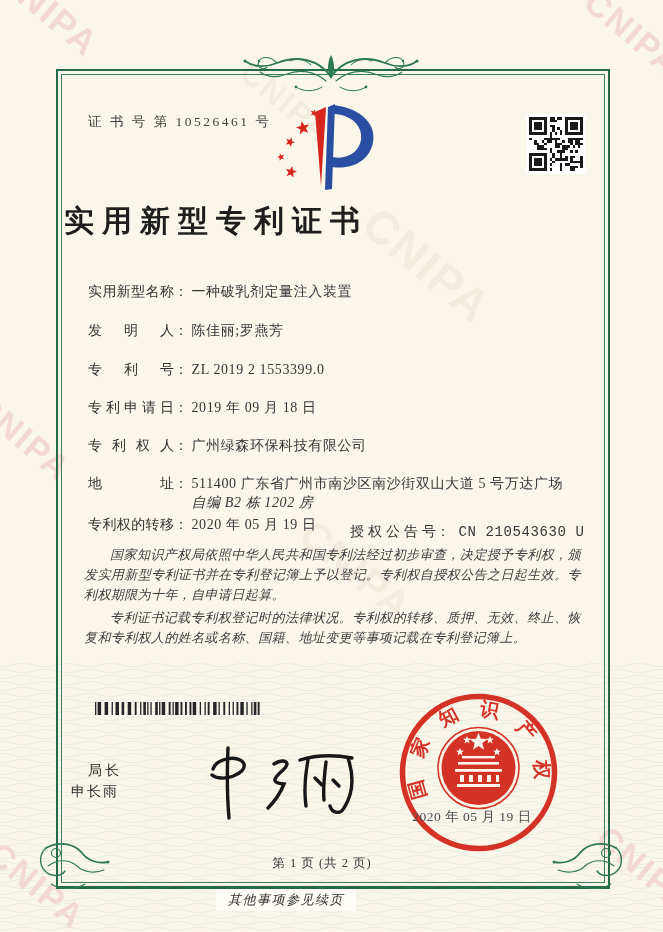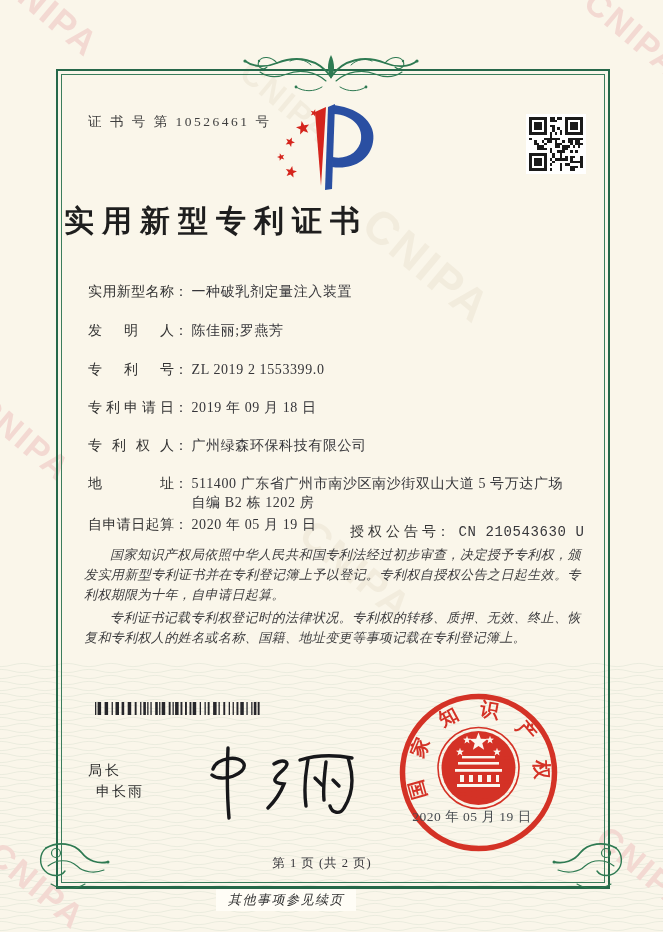--- a/index.html
+++ b/index.html
@@ -20,27 +20,27 @@
   
   #cert-no{left:88px;top:113px;font-size:13.5px;letter-spacing:2.5px;color:#3f3f3f;}
   #title{left:56px;top:201px;width:550px;text-align:left;font-size:30px;font-weight:700;
          letter-spacing:8px;text-indent:8px;color:#1e1e1e;}
   .field-row{position:absolute;left:88px;width:500px;font-size:14px;color:#36363a;line-height:19px;}
   .flabel{display:inline-block;width:86px;text-align:justify;text-align-last:justify;
           vertical-align:top;color:#333;}
   .fcolon{display:inline-block;vertical-align:top;}
   .fvalue{display:inline-block;vertical-align:top;letter-spacing:0.6px;}
   .addrbox{width:395px;}
-  .addr2{display:block;}
+  .addr2{display:block;font-style:italic;}
   .pair2{position:absolute;left:262px;top:8px;white-space:nowrap;font-family:Liberation Mono, monospace;}
   #body-text{left:84px;top:545px;width:497px;font-size:13px;color:#3c3c3e;z-index:3;}
   #body-text p{margin:0 0 3px 0;text-indent:2em;line-height:20px;font-style:italic;
                letter-spacing:0.4px;text-align:justify;}
   #issuer-title{left:88px;top:762px;font-size:14px;letter-spacing:3px;color:#2e2e2e;}
-  #issuer-name{left:96px;top:783px;font-size:14px;letter-spacing:2px;color:#2e2e2e;}
+  #issuer-name{left:71px;top:783px;font-size:14px;letter-spacing:2px;color:#2e2e2e;}
   #page-info{left:47px;top:855px;width:550px;text-align:center;font-size:12.5px;
              letter-spacing:1px;color:#35353a;}
   #footer-note{left:0;top:889px;width:572px;text-align:center;z-index:3;}
   #footer-note span{display:inline-block;background:#fffdf6;padding:2px 12px;font-size:13px;
              font-style:italic;letter-spacing:1.5px;color:#333;}
   #qr-box{left:526px;top:114px;width:60px;height:60px;background:#fff;z-index:3;}
   #qr-box svg{position:absolute;left:3px;top:3px;}
   svg{display:block;}
 </style>
 </head>
@@ -306,21 +306,21 @@
 </div>
 <div class="field-row content" style="top:436px">
   <span class="flabel">专利权人</span><span class="fcolon">：</span>
   <span class="fvalue">广州绿森环保科技有限公司</span>
 </div>
 <div class="field-row content" style="top:474px">
   <span class="flabel">地址</span><span class="fcolon">：</span>
   <span class="fvalue addrbox"><span>511400 广东省广州市南沙区南沙街双山大道 5 号万达广场</span><span class="addr2">自编 B2 栋 1202 房</span></span>
 </div>
 <div class="field-row content" style="top:515px">
-  <span class="flabel">自申请日起算</span><span class="fcolon">：</span>
+  <span class="flabel">专利权的转移</span><span class="fcolon">：</span>
   <span class="fvalue">2020 年 05 月 19 日</span>
   <span class="pair2">
     <span class="flabel">授权公告号</span><span class="fcolon">：</span>
     <span class="fvalue">CN 210543630 U</span>
   </span>
 </div>
 
 <div class="abs" id="body-text">
   <p>国家知识产权局依照中华人民共和国专利法经过初步审查，决定授予专利权，颁发实用新型专利证书并在专利登记簿上予以登记。专利权自授权公告之日起生效。专利权期限为十年，自申请日起算。</p>
   <p>专利证书记载专利权登记时的法律状况。专利权的转移、质押、无效、终止、恢复和专利权人的姓名或名称、国籍、地址变更等事项记载在专利登记簿上。</p>

